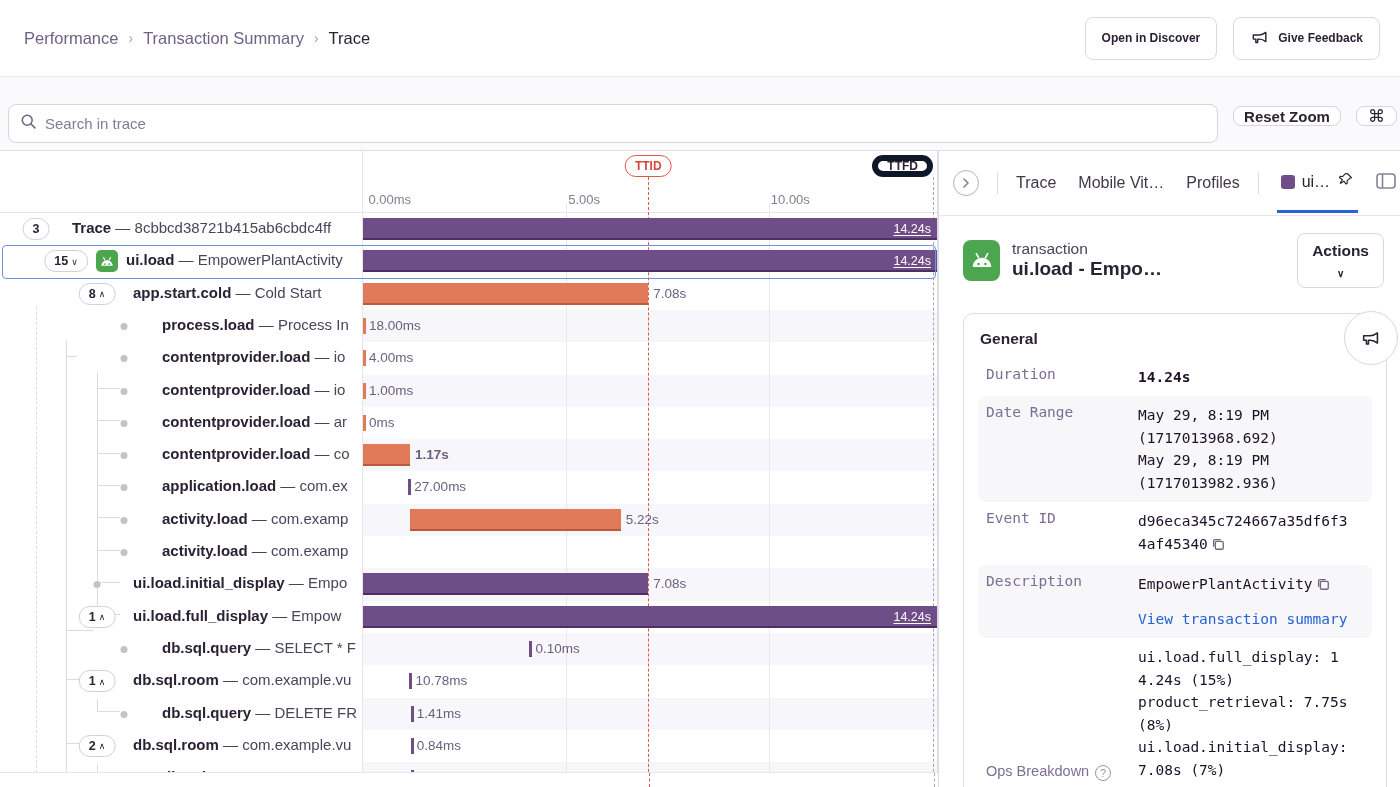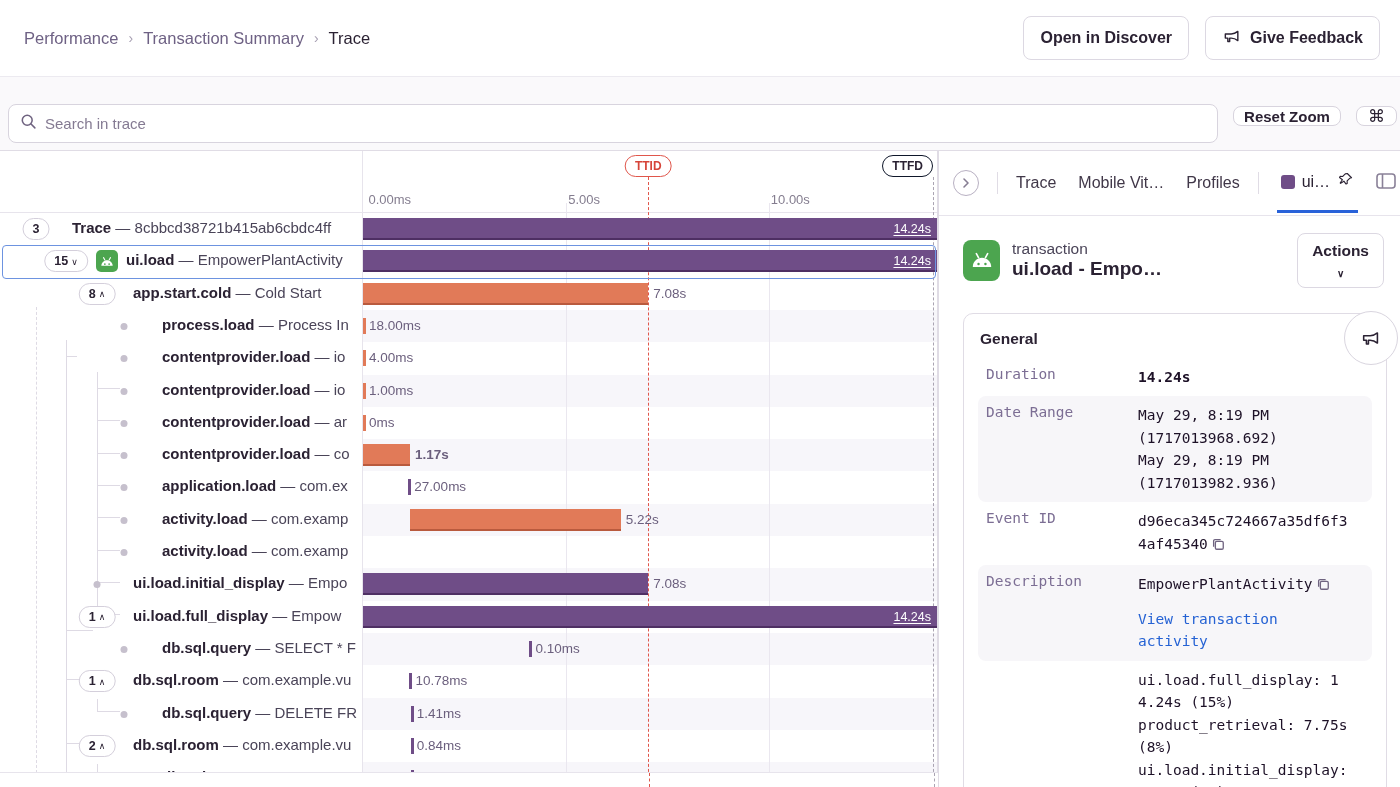--- a/index.html
+++ b/index.html
@@ -8,21 +8,21 @@
 
   
   .hdr { position:absolute; top:0; left:0; right:0; height:77px; background:#fff;
     border-bottom:1px solid #eceaf0; display:flex; align-items:center; }
   .crumbs { margin-left:24px; font-size:16.5px; display:flex; align-items:center; gap:10px; }
   .crumb { color:#6e6184; cursor:pointer; }
   .crumb.current { color:#2b2233; }
   .crumb-sep { color:#a79fb2; font-size:14px; }
   .hdr-btns { margin-left:auto; margin-right:20px; display:flex; gap:16px; }
   .btn { background:#fff; border:1px solid #dcd8e2; border-radius:8px; padding:9px 16px;
-    font-weight:bold; font-size:16px; color:#2b2233; display:flex; align-items:center; gap:8px;
+    font-weight:bold; font-size:12px; color:#2b2233; display:flex; align-items:center; gap:8px;
     font-family:"Liberation Sans",sans-serif; cursor:pointer; }
   .btn svg { flex:0 0 auto; }
 
   
   .toolbar { position:absolute; top:77px; left:0; right:0; height:73px; background:#faf9fb; }
   .search { position:absolute; left:8px; top:27px; width:1210px; height:39px; background:#fff;
     border:1px solid #d8d4de; border-radius:8px; display:flex; align-items:center; padding:0 11px; gap:8px; }
   .search input { border:none; outline:none; flex:1; font-size:15px; color:#2b2233;
     font-family:"Liberation Sans",sans-serif; background:transparent; }
   .search input::placeholder { color:#847a92; }
@@ -76,21 +76,21 @@
   .tick.orange { background:#e17a58; }
   .wlabel { position:absolute; top:8px; font-size:13.5px; color:#6b5f7d; z-index:2; white-space:nowrap; }
   .wlabel.inside { color:#fff; font-size:12.5px; top:9px; text-decoration:underline; text-underline-offset:2px; }
   .grid { position:absolute; top:52px; bottom:-20px; width:1px; background:#eae7ef; z-index:0; }
   .vline { position:absolute; top:26px; bottom:-20px; width:0; z-index:1; }
   .vline.red { border-left:1.5px dashed #e0564b; }
   .vline.gray { border-left:1.5px dashed #aaa4b2; }
   .mbadge { position:absolute; top:4px; height:22px; border-radius:11px; background:#fff; padding:0 9px;
     font-size:12px; font-weight:bold; display:flex; align-items:center; z-index:4; }
   .mbadge.ttid { border:1.5px solid #e0564b; color:#d6453a; transform:translateX(-50%); }
-  .mbadge.ttfd { border:1px solid #0f172a; color:#2b2233; }
+  .mbadge.ttfd { border:6px solid #0f172a; color:#2b2233; }
   .axis { position:absolute; top:41px; font-size:13px; color:#847d8f; z-index:1; }
   .selbox { position:absolute; left:2px; width:934px; height:34px; border:1.5px solid #6d93e0;
     border-radius:4px; z-index:6; pointer-events:none; }
 
   
   .tabbar { position:absolute; left:0; right:0; top:0; height:65px; border-bottom:1px solid #e7e4ec;
     display:flex; align-items:center; padding:0 14px; gap:18px; }
   .drawer-circle { width:26px; height:26px; border-radius:50%; border:1.5px solid #b8b0c2;
     display:flex; align-items:center; justify-content:center; color:#867d93; cursor:pointer; flex:0 0 auto;}
   .vdiv { width:1px; height:22px; background:#e0dce5; flex:0 0 auto; }
@@ -453,21 +453,21 @@
                   </svg></span></div>
             </div>
           </div>
           <div class="grow shade">
             <div class="glabel">Description</div>
             <div class="gval">
               <div>EmpowerPlantActivity<span class="copyic"><svg width="14" height="14" viewBox="0 0 16 16">
                     <rect x="5" y="5" width="9" height="9" rx="1.5" fill="none" stroke="#6f6380" stroke-width="1.5"></rect>
                     <path d="M11 3H4.5A1.5 1.5 0 0 0 3 4.5V11" fill="none" stroke="#6f6380" stroke-width="1.5"></path>
                   </svg></span></div>
-              <span class="glink">View transaction activity</span>
+              <span class="glink">View transaction summary</span>
             </div>
           </div>
           <div class="grow lblbottom">
             <div class="glabel" style="font-family: &quot;Liberation Sans&quot;, sans-serif;">Ops Breakdown<span class="helpc">?</span></div>
             <div class="gval">
               <div>ui.load.full_display: 14.24s (15%)</div>
               <div>product_retrieval: 7.75s (8%)</div>
               <div>ui.load.initial_display: 7.08s (7%)</div>
             </div>
           </div>

